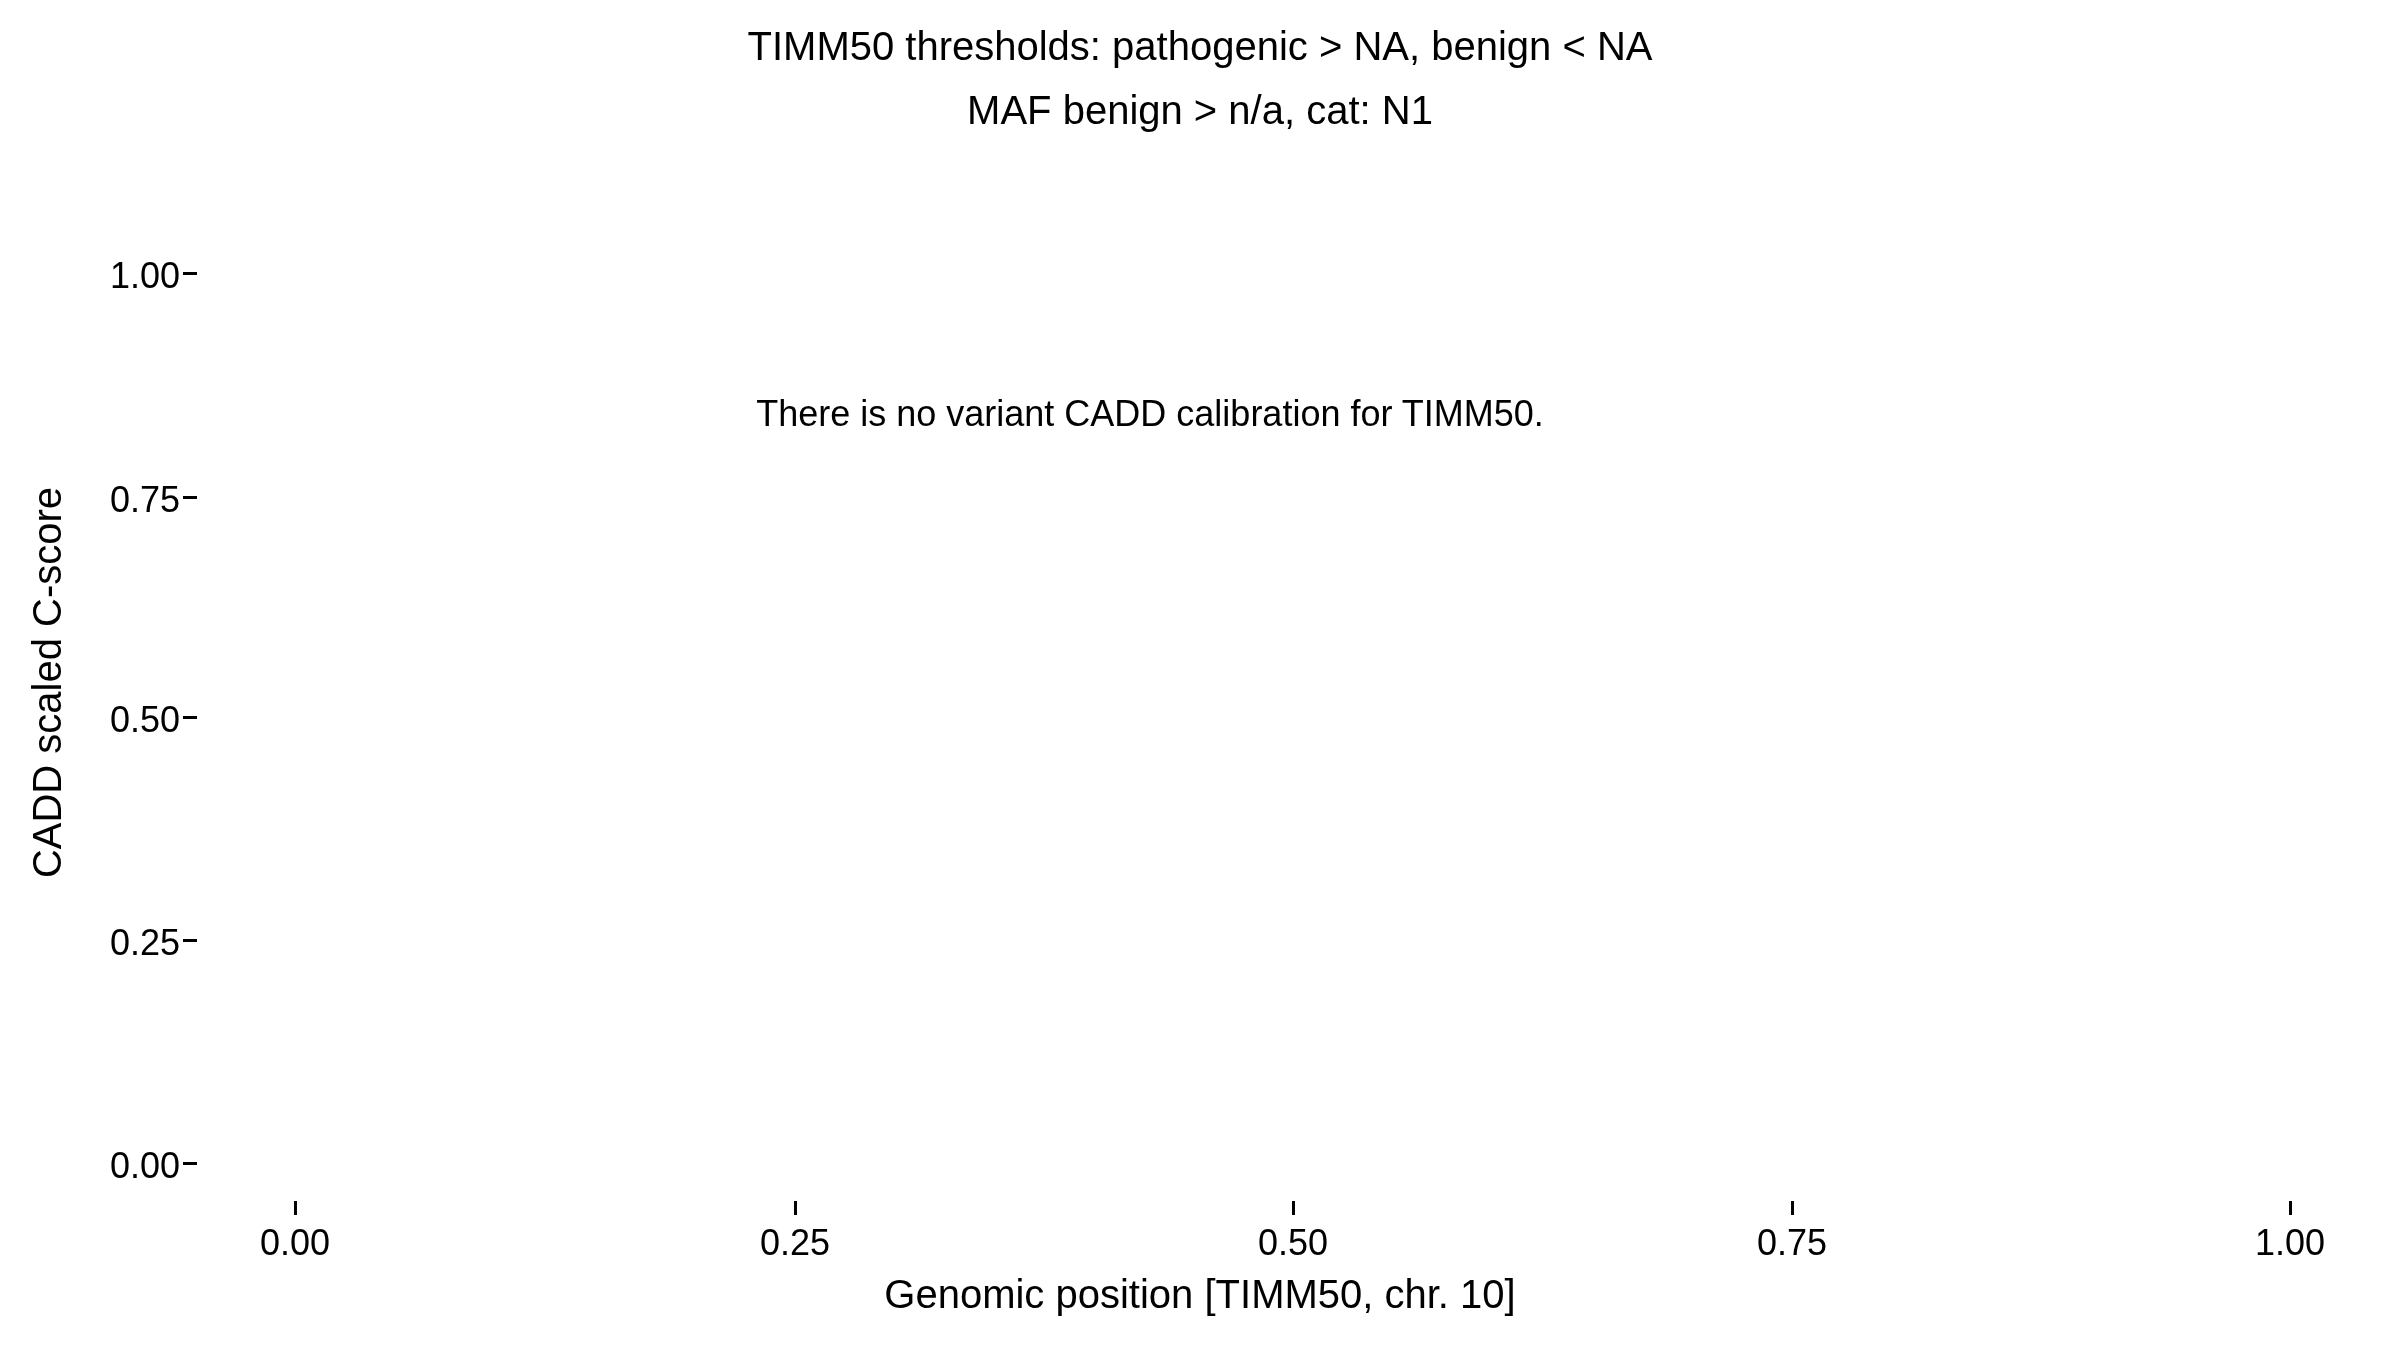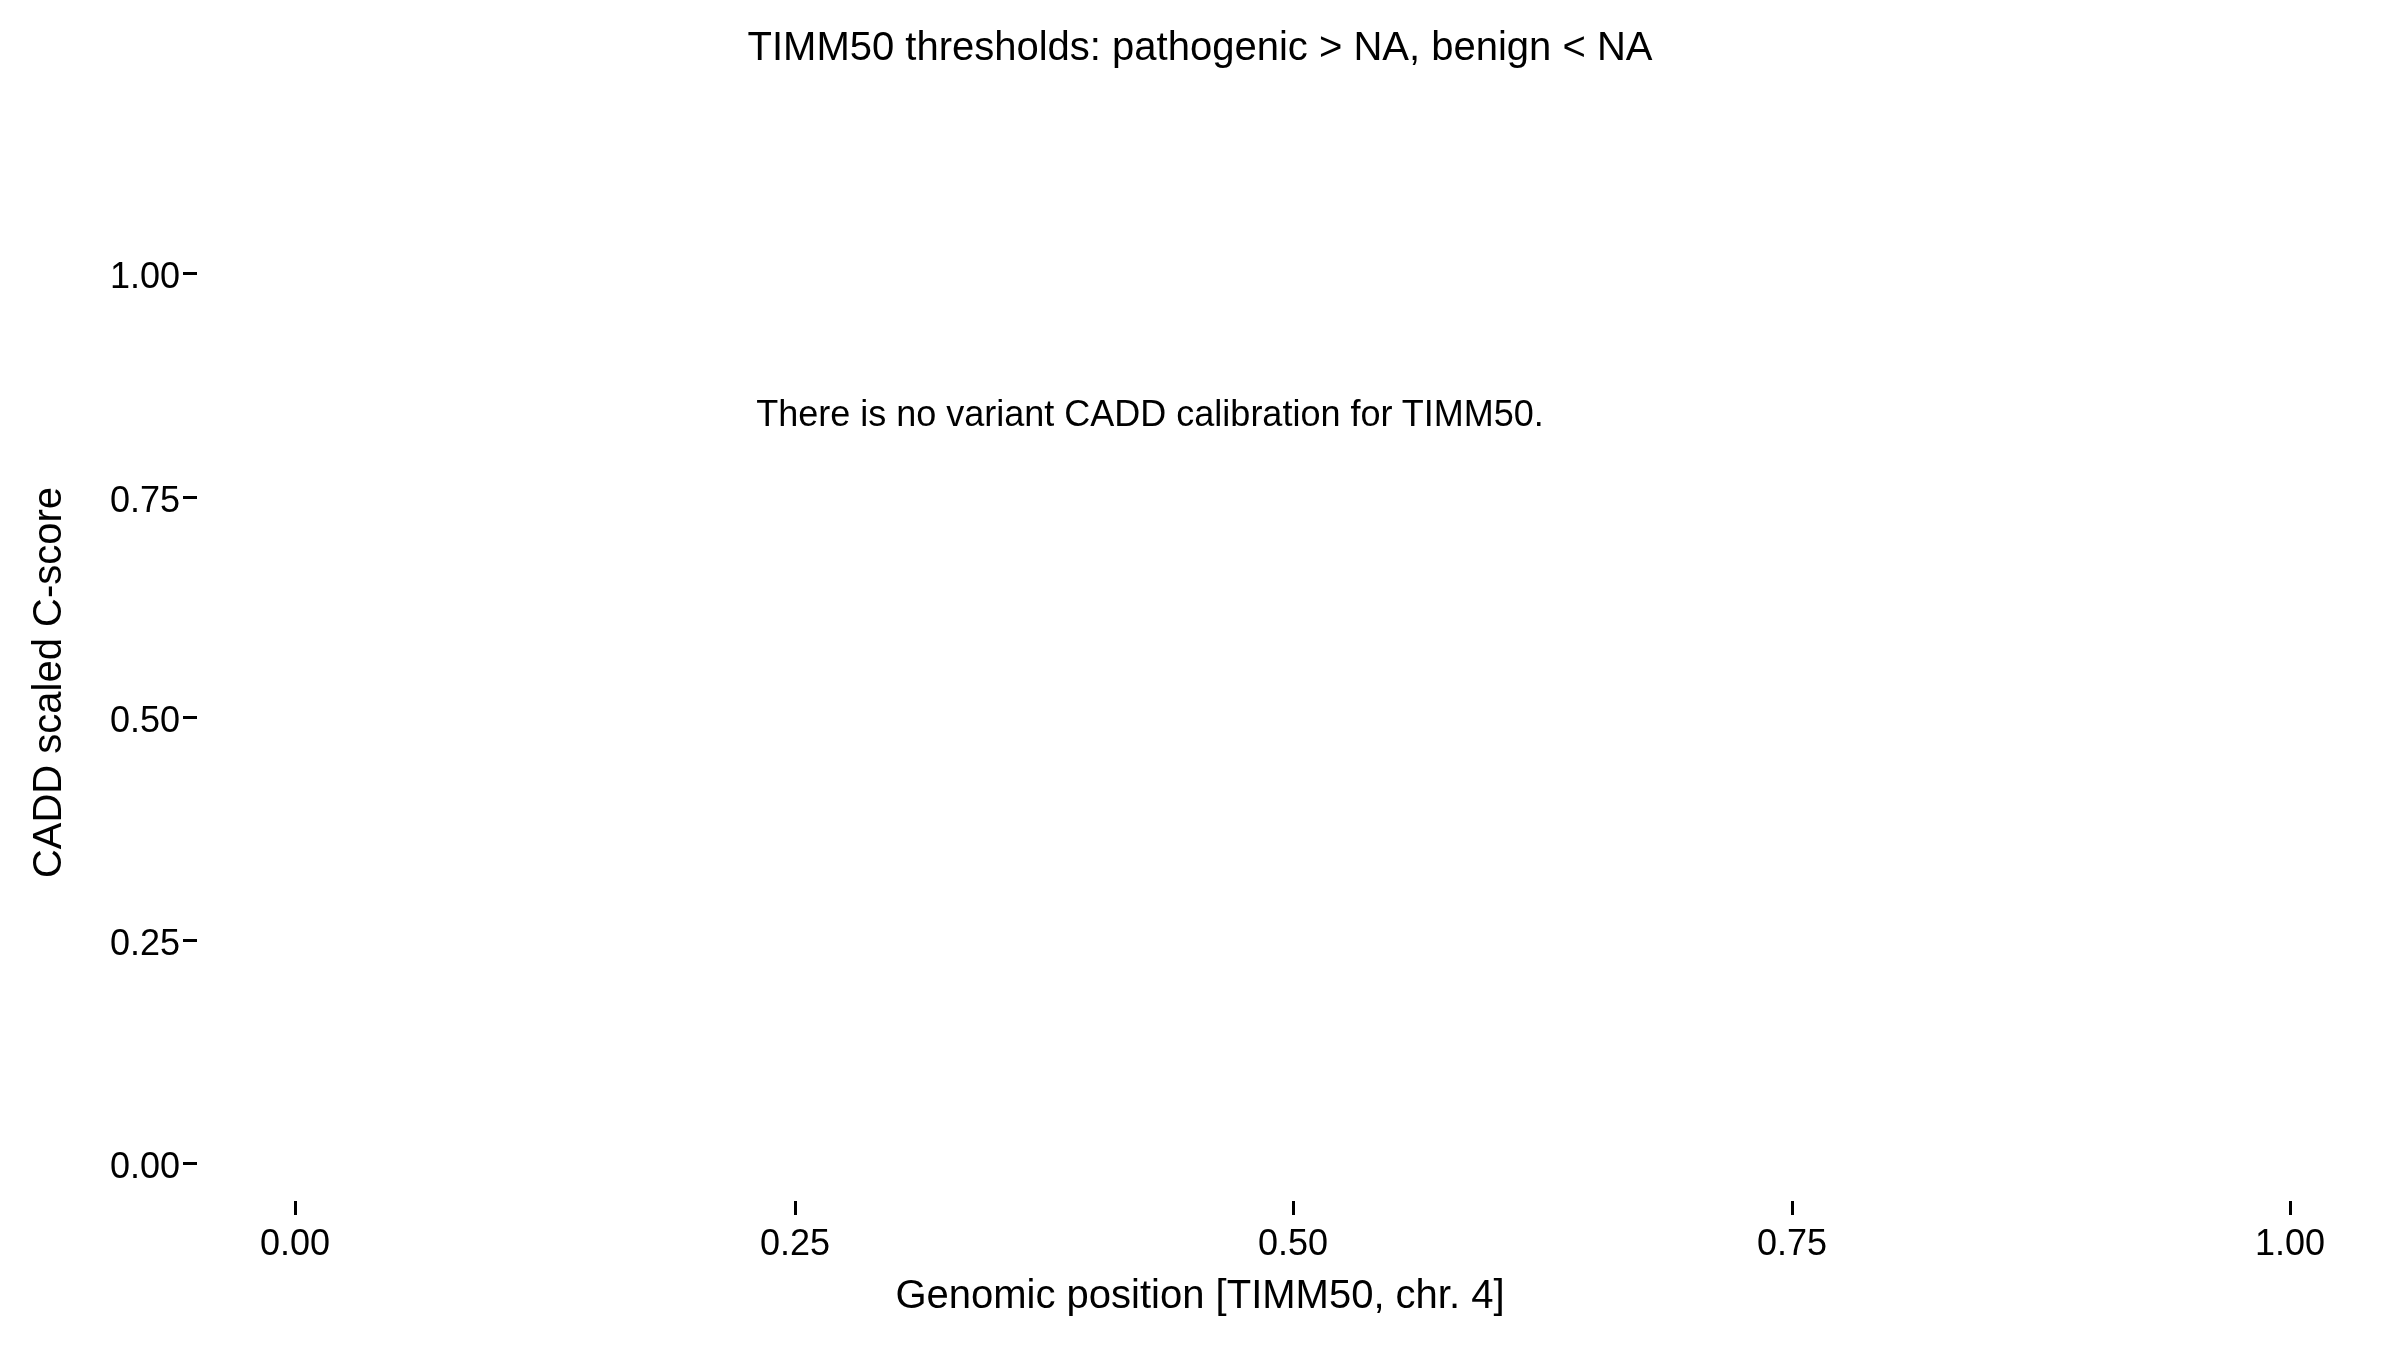--- a/index.html
+++ b/index.html
@@ -131,27 +131,28 @@
     height: 960px;
   }
 </style>
 </head>
 <body>
 
 <div id="plot">
 
   <div class="title-block">
     <div class="title-line">TIMM50 thresholds: pathogenic &gt; NA, benign &lt; NA</div>
+    <div class="title-line">MAF benign &gt; n/a, cat: N1</div>
   </div>
 
   <div class="panel"></div>
 
   <div class="ylab">CADD scaled C-score</div>
 
-  <div class="xlab">Genomic position [TIMM50, chr. 4]</div>
+  <div class="xlab">Genomic position [TIMM50, chr. 10]</div>
 
   <div class="ytick-wrap">
     <div class="ytick" style="top:258px;">1.00</div>
     <div class="ytick-mark" style="top:272px;"></div>
 
     <div class="ytick" style="top:482px;">0.75</div>
     <div class="ytick-mark" style="top:496px;"></div>
 
     <div class="ytick" style="top:702px;">0.50</div>
     <div class="ytick-mark" style="top:716px;"></div>

